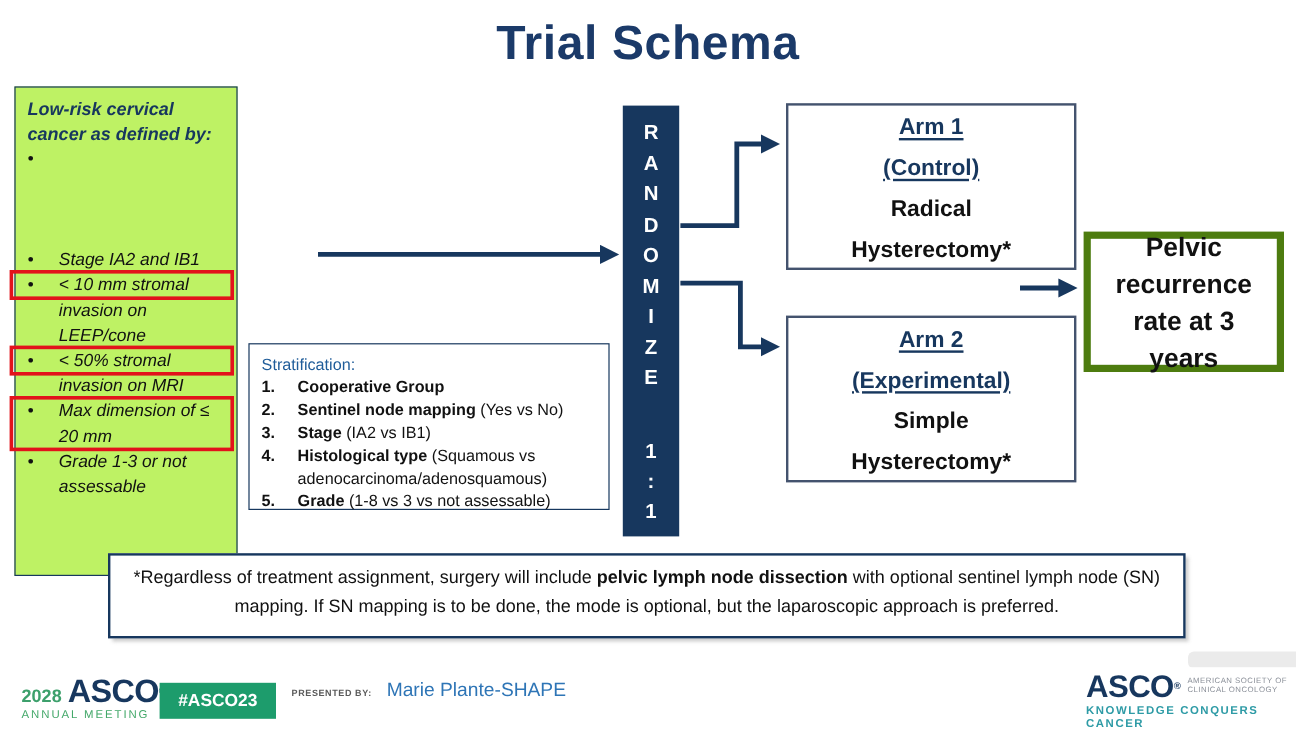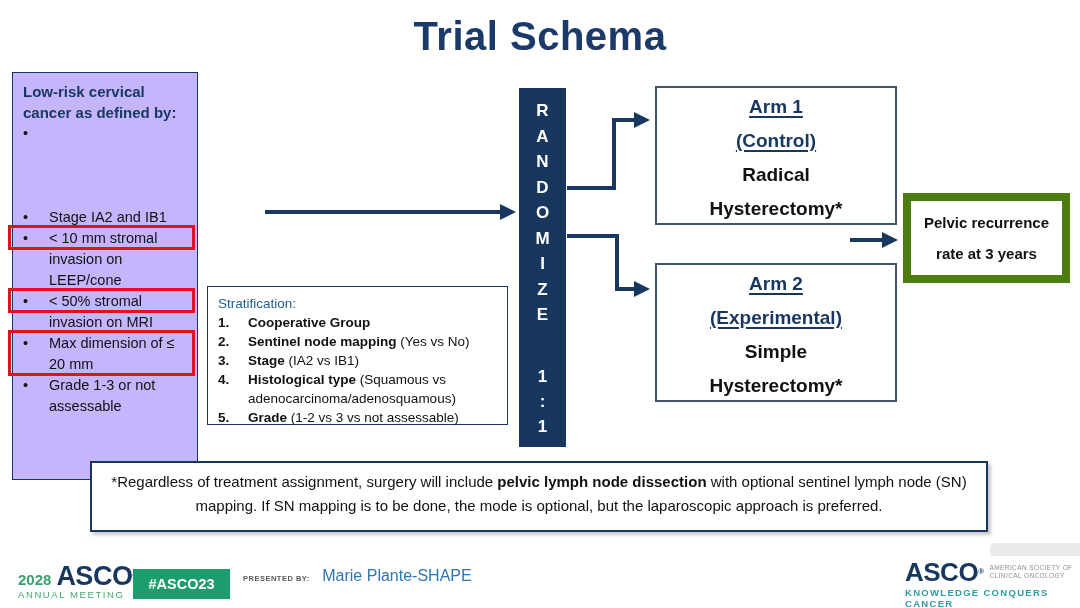--- a/index.html
+++ b/index.html
@@ -17,22 +17,22 @@
     letter-spacing:0.5px;
   }
 
   
   #arrows { position:absolute; top:0; left:0; z-index:1; }
   #arrows polyline { fill:none; stroke:#17375E; stroke-width:4; }
 
   
   #eligibility {
     position:absolute; left:12px; top:72px; width:186px; height:408px;
-    border:1.5px solid #17375E; background:#c4b5fd; z-index:2;
-    padding:8px 6px 0 10px; font-size:14.5px; line-height:21px; color:#111;
+    border:1.5px solid #17375E; background:#bef264; z-index:2;
+    padding:8px 6px 0 10px; font-size:14.5px; line-height:21px; color:#111;font-style:italic;
   }
   #eligibility .hdr { font-weight:bold; color:#17375E; font-size:15px; min-height:42px; }
   .crit { display:flex; }
   .crit .mk { width:26px; flex:0 0 26px; color:#111; }
   .crit .tx { flex:1; }
   .redbox {
     position:absolute; left:-5px; right:2px;
     border:3px solid #E2121B; z-index:3; pointer-events:none;
   }
   #red1 { top:152px; height:25px; }
@@ -68,24 +68,24 @@
     border:2px solid #44536E; background:#fff; z-index:2;
     text-align:center; font-size:19px; font-weight:bold; line-height:34px;
     padding-top:2px; color:#111;
   }
   #arm1 { top:86px; }
   #arm2 { top:263px; }
   .armhead { color:#17375E; text-decoration:underline; text-decoration-thickness:2px; text-underline-offset:3px; }
 
   
   #outcome {
-    position:absolute; left:903px; top:193px; width:167px; height:90px;
-    border:8px solid #4d7c0f; background:#fff; z-index:2;
+    position:absolute; left:903px; top:193px; width:167px; height:117px;
+    border:6px solid #4d7c0f; background:#fff; z-index:2;
     display:flex; align-items:center; justify-content:center; text-align:center;
-    font-size:15px; font-weight:bold; line-height:31px; color:#111;
+    font-size:22px; font-weight:bold; line-height:31px; color:#111;
     padding:0 6px;
   }
 
   
   #footnote {
     position:absolute; left:90px; top:461px; width:898px; height:71px;
     border:2px solid #17375E; background:#fff; z-index:2;
     box-shadow:3px 3px 3px rgba(100,100,100,0.35);
     font-size:15px; line-height:24px; color:#111;
     padding:7px 12px; text-align:center;
@@ -182,21 +182,21 @@
     <div class="srow">
       <span class="num">3.</span>
       <span class="stx"><span class="b">Stage</span><span> (IA2 vs IB1)</span></span>
     </div>
     <div class="srow">
       <span class="num">4.</span>
       <span class="stx"><span class="b">Histological type</span><span> (Squamous vs adenocarcinoma/adenosquamous)</span></span>
     </div>
     <div class="srow">
       <span class="num">5.</span>
-      <span class="stx"><span class="b">Grade</span><span> (1-2 vs 3 vs not assessable)</span></span>
+      <span class="stx"><span class="b">Grade</span><span> (1-8 vs 3 vs not assessable)</span></span>
     </div>
   </div>
 
   <div id="randomize">
     <div class="lt">R</div>
     <div class="lt">A</div>
     <div class="lt">N</div>
     <div class="lt">D</div>
     <div class="lt">O</div>
     <div class="lt">M</div>

